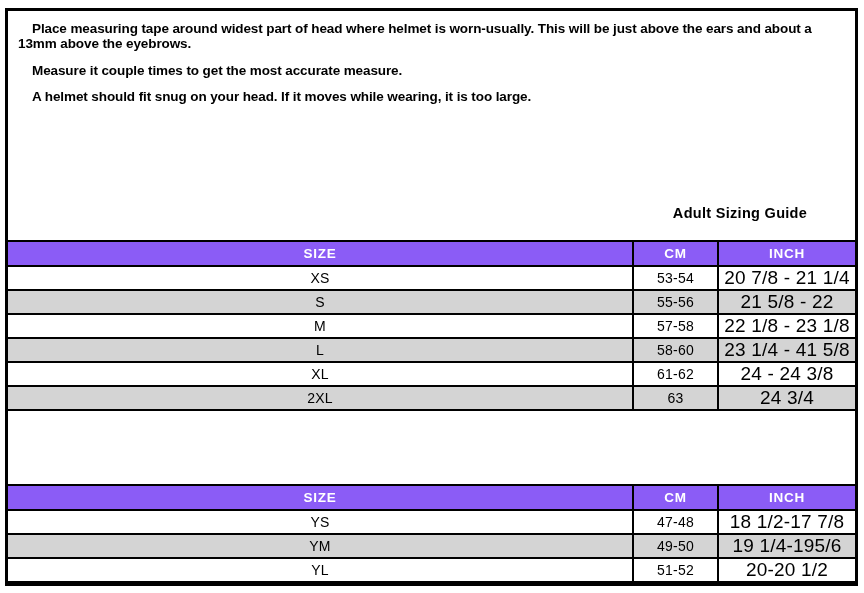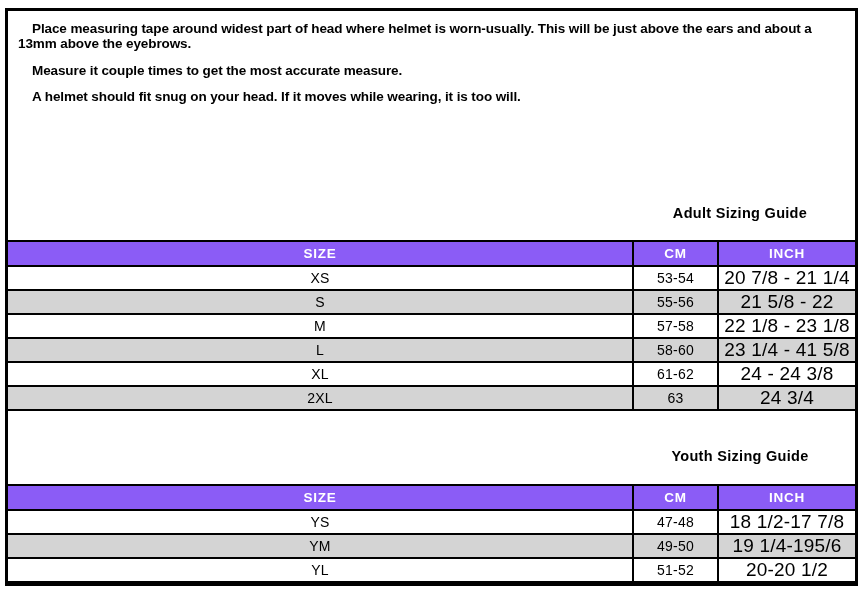--- a/index.html
+++ b/index.html
@@ -143,21 +143,21 @@
 </style>
 </head>
 <body>
 
 <div class="page">
   <div class="frame">
 
     <div class="intro">
       <div class="intro-para p1">Place measuring tape around widest part of head where helmet is worn-usually. This will be just above the ears and about a 13mm above the eyebrows.</div>
       <div class="intro-para p2">Measure it couple times to get the most accurate measure.</div>
-      <div class="intro-para p3">A helmet should fit snug on your head. If it moves while wearing, it is too will.</div>
+      <div class="intro-para p3">A helmet should fit snug on your head. If it moves while wearing, it is too large.</div>
     </div>
 
     <div class="section-caption" id="adult-caption">Adult Sizing Guide</div>
 
     <table class="sizing-table" id="adult-table">
       <colgroup>
         <col class="c-size">
           <col class="c-cm">
           <col class="c-inch">
       </colgroup>
@@ -195,21 +195,20 @@
           <td class="inch">24 - 24 3/8</td>
         </tr>
         <tr class="alt">
           <td class="size">2XL</td>
           <td class="cm">63</td>
           <td class="inch">24 3/4</td>
         </tr>
       </tbody>
     </table>
 
-    <div class="section-caption" id="youth-caption">Youth Sizing Guide</div>
 
     <table class="sizing-table" id="youth-table">
       <colgroup>
         <col class="c-size">
           <col class="c-cm">
           <col class="c-inch">
       </colgroup>
       <thead>
         <tr>
           <th class="size">SIZE</th>

